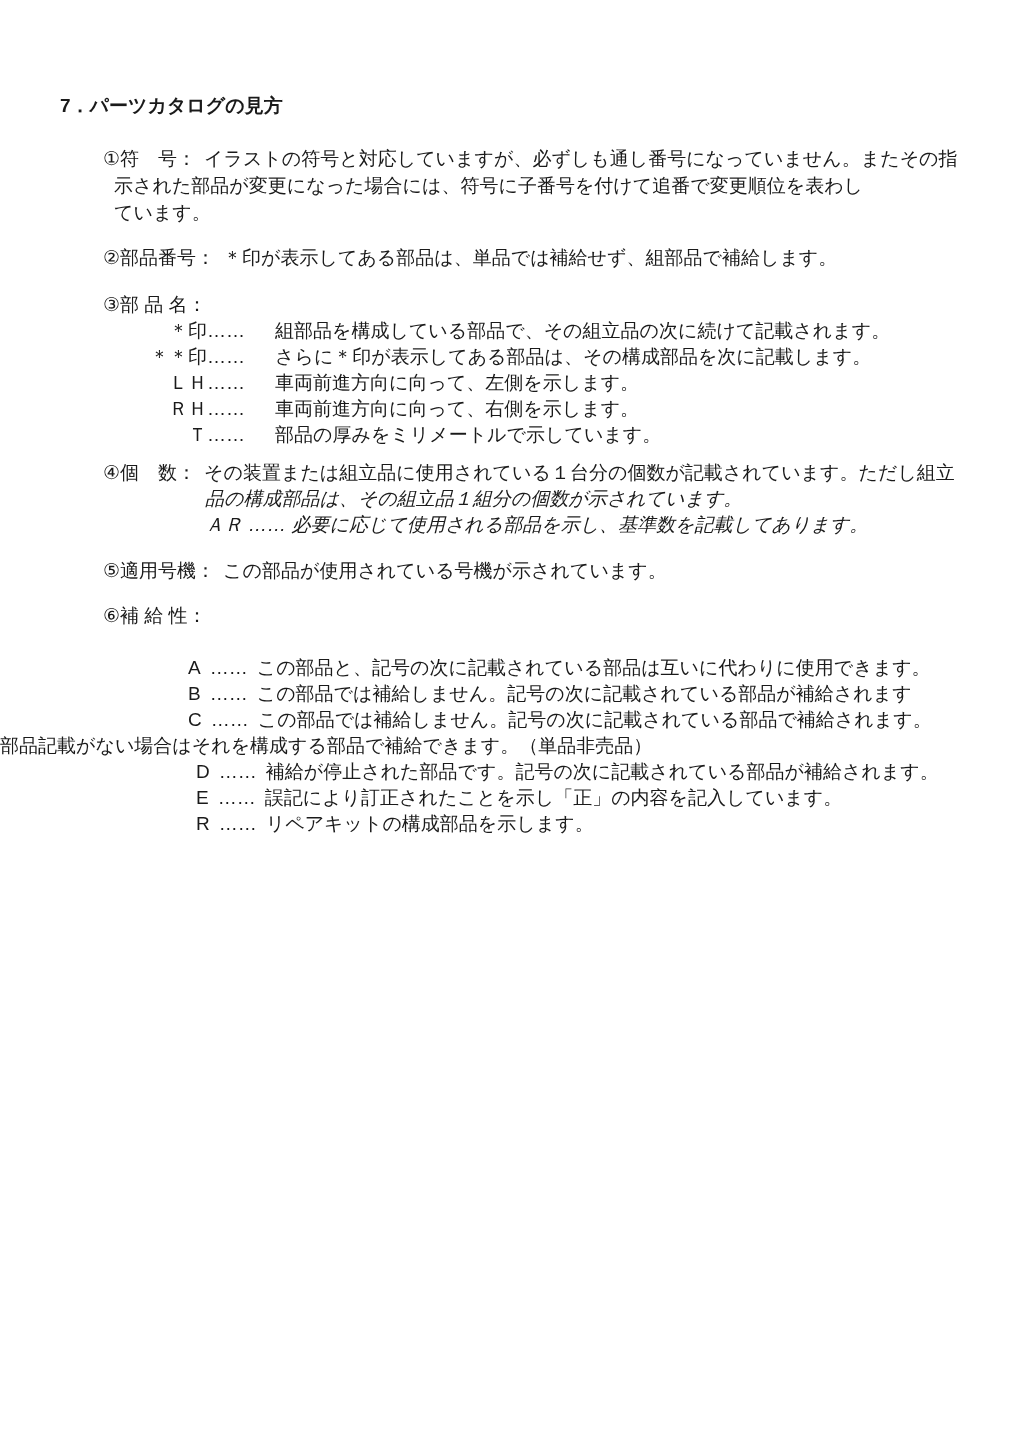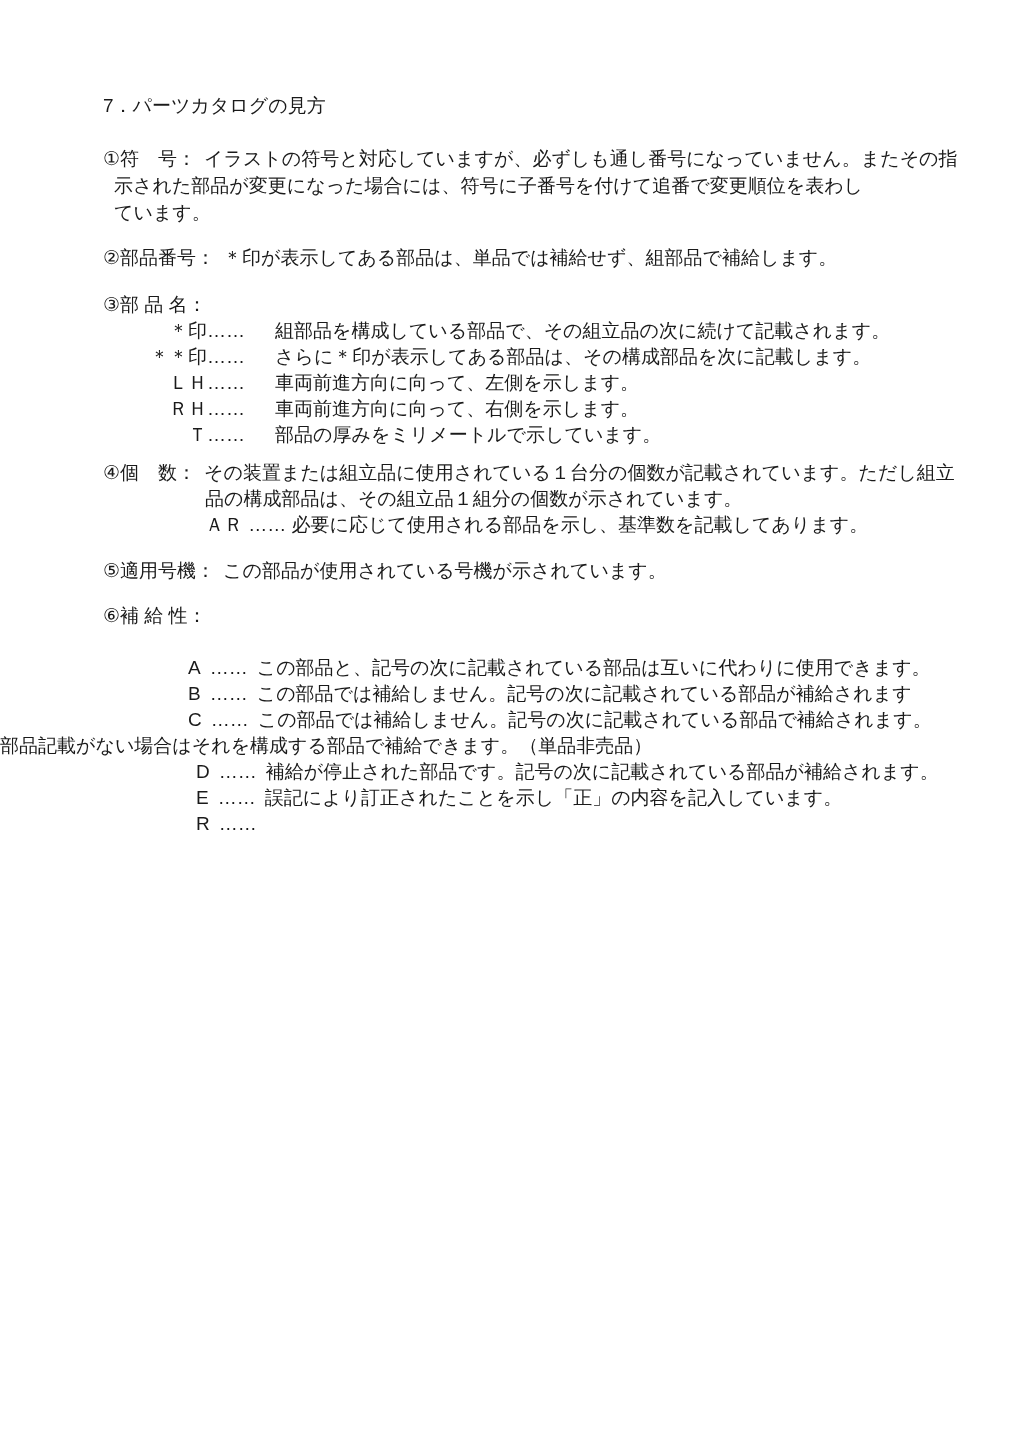--- a/index.html
+++ b/index.html
@@ -7,30 +7,30 @@
     width:1024px; height:1449px;
     background:#ffffff;
     color:#1a1a1a;
     font-family:"Liberation Sans", sans-serif;
     font-size:19px;
     line-height:26px;
     overflow:hidden;
   }
   .page { position:relative; width:1024px; height:1449px; padding-top:93px; box-sizing:border-box; }
 
-  .title { padding-left:103px; }
+  .title { padding-left:60px;font-weight:bold; }
 
   .row  { padding-left:103px; display:flex; align-items:flex-start; white-space:nowrap; }
   .num  { flex:0 0 auto; }
   .label{ flex:0 0 auto; margin-right:8px; }
   .txt  { flex:0 0 auto; }
 
   .cont   { white-space:nowrap; }
   .cont-1 { padding-left:114px; }   
-  .cont-4 { padding-left:205px; }   
+  .cont-4 { padding-left:205px;font-style:italic; }   
 
   
   .defrow { padding-left:103px; display:flex; white-space:nowrap; }
   .dkey   { flex:0 0 104px; text-align:right; }
   .dsep   { flex:0 0 auto; }
   .dtxt   { flex:0 0 auto;margin-left:30px; }
 
   
   .coderow { padding-left:188px; display:flex; white-space:nowrap; }
   .coderow.shift { padding-left:196px; }
@@ -152,17 +152,18 @@
         <span class="ctxt">補給が停止された部品です。記号の次に記載されている部品が補給されます。</span>
       </div>
       <div class="coderow shift">
         <span class="ckey">E</span>
         <span class="csep">……</span>
         <span class="ctxt">誤記により訂正されたことを示し「正」の内容を記入しています。</span>
       </div>
       <div class="coderow shift">
         <span class="ckey">R</span>
         <span class="csep">……</span>
+        <span class="ctxt">リペアキットの構成部品を示します。</span>
       </div>
     </div>
   </div>
 
 </div>
 
 </body></html>

